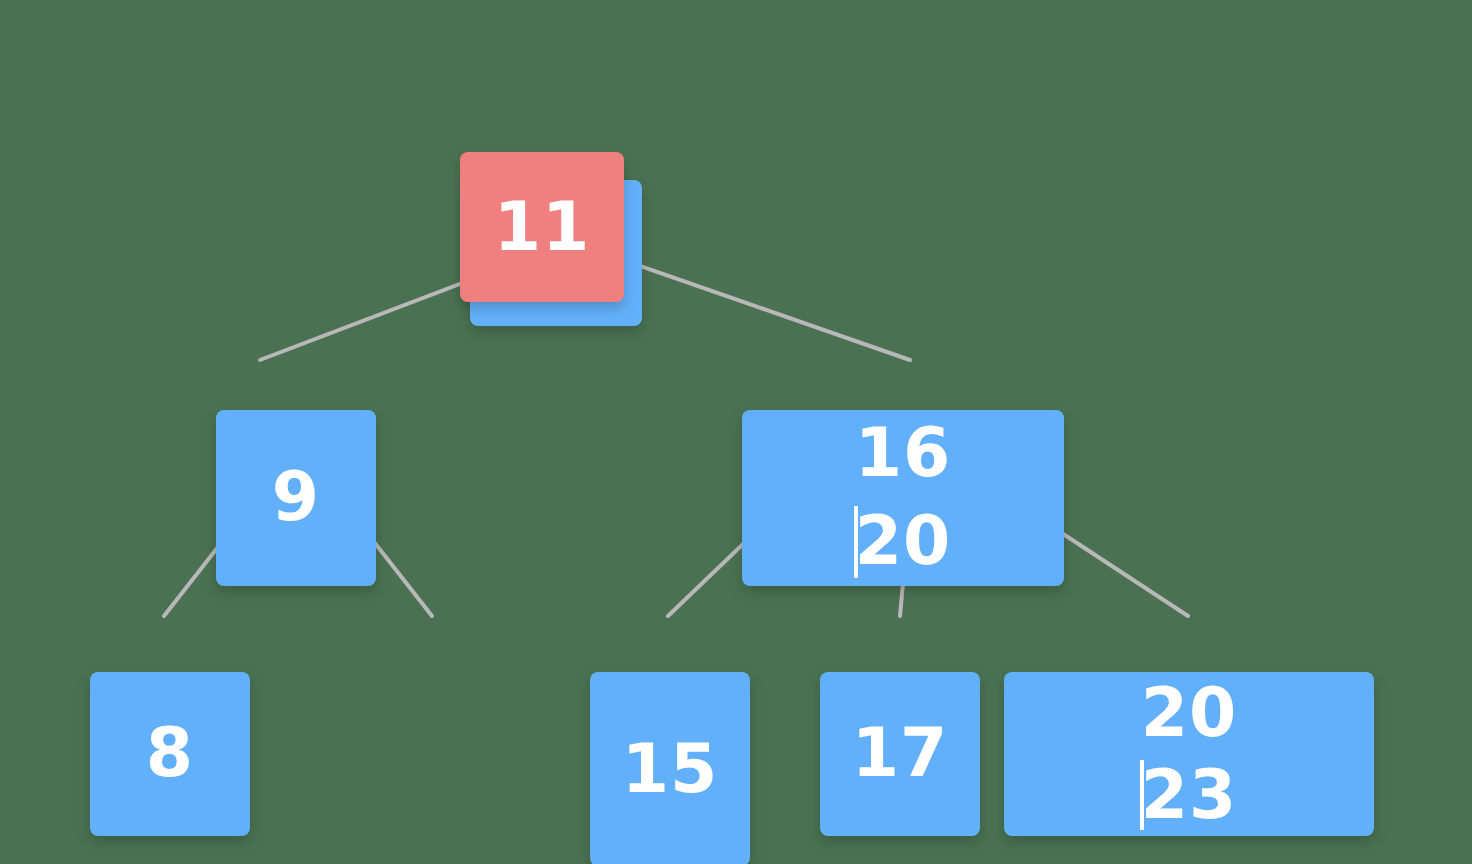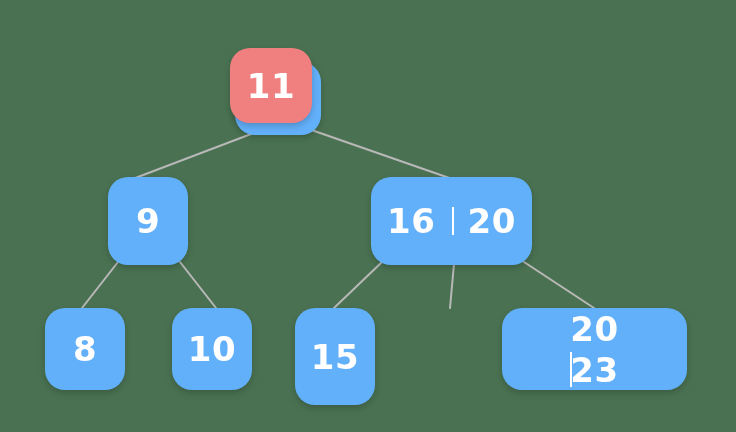--- a/index.html
+++ b/index.html
@@ -21,24 +21,25 @@
     top: 0;
     width: 736px;
     height: 432px;
     pointer-events: none;
   }
   .node {
     position: absolute;
     display: flex;
     align-items: center;
     justify-content: flex-end;
-    border-radius: 20px;
+    border-radius: 4px;
     background: #63b0fa;
     box-shadow: 0 3px 7px rgba(0,0,0,0.20);
     box-sizing: border-box;
+    margin-top: 28px;
   }
   .node .cell {
     flex: 1 1 0;
     display: flex;
     align-items: center;
     justify-content: center;
     color: #ffffff;
     font-weight: bold;
     font-size: 34px;
     line-height: 1;
@@ -84,36 +85,36 @@
   </div>
 
   <div class="node highlight" style="left:230px; top:48px; width:82px; height:75px;">
     <span class="cell">11</span>
   </div>
 
   <div class="node" style="left:108px; top:177px; width:80px; height:88px;">
     <span class="cell">9</span>
   </div>
 
-  <div class="node" style="left:371px; top:177px; width:161px; height:88px;">
+  <div class="node" style="left:371px; top:177px; width:161px; height:88px;flex-direction:column;">
     <span class="cell">16</span>
     <span class="cell">20</span>
   </div>
 
   <div class="node" style="left:45px; top:308px; width:80px; height:82px;">
     <span class="cell">8</span>
   </div>
 
-  <div class="node" style="left:172px; top:308px; width:80px; height:82px;">
-    <span class="cell">10</span>
-  </div>
 
   <div class="node" style="left:295px; top:308px; width:80px; height:97px;">
     <span class="cell">15</span>
   </div>
 
+  <div class="node" style="left:410px; top:308px; width:80px; height:82px;">
+    <span class="cell">17</span>
+  </div>
 
   <div class="node" style="left:502px; top:308px; width:185px; height:82px;flex-direction:column;">
     <span class="cell">20</span>
     <span class="cell">23</span>
   </div>
 
 </div>
 
 </body></html>

